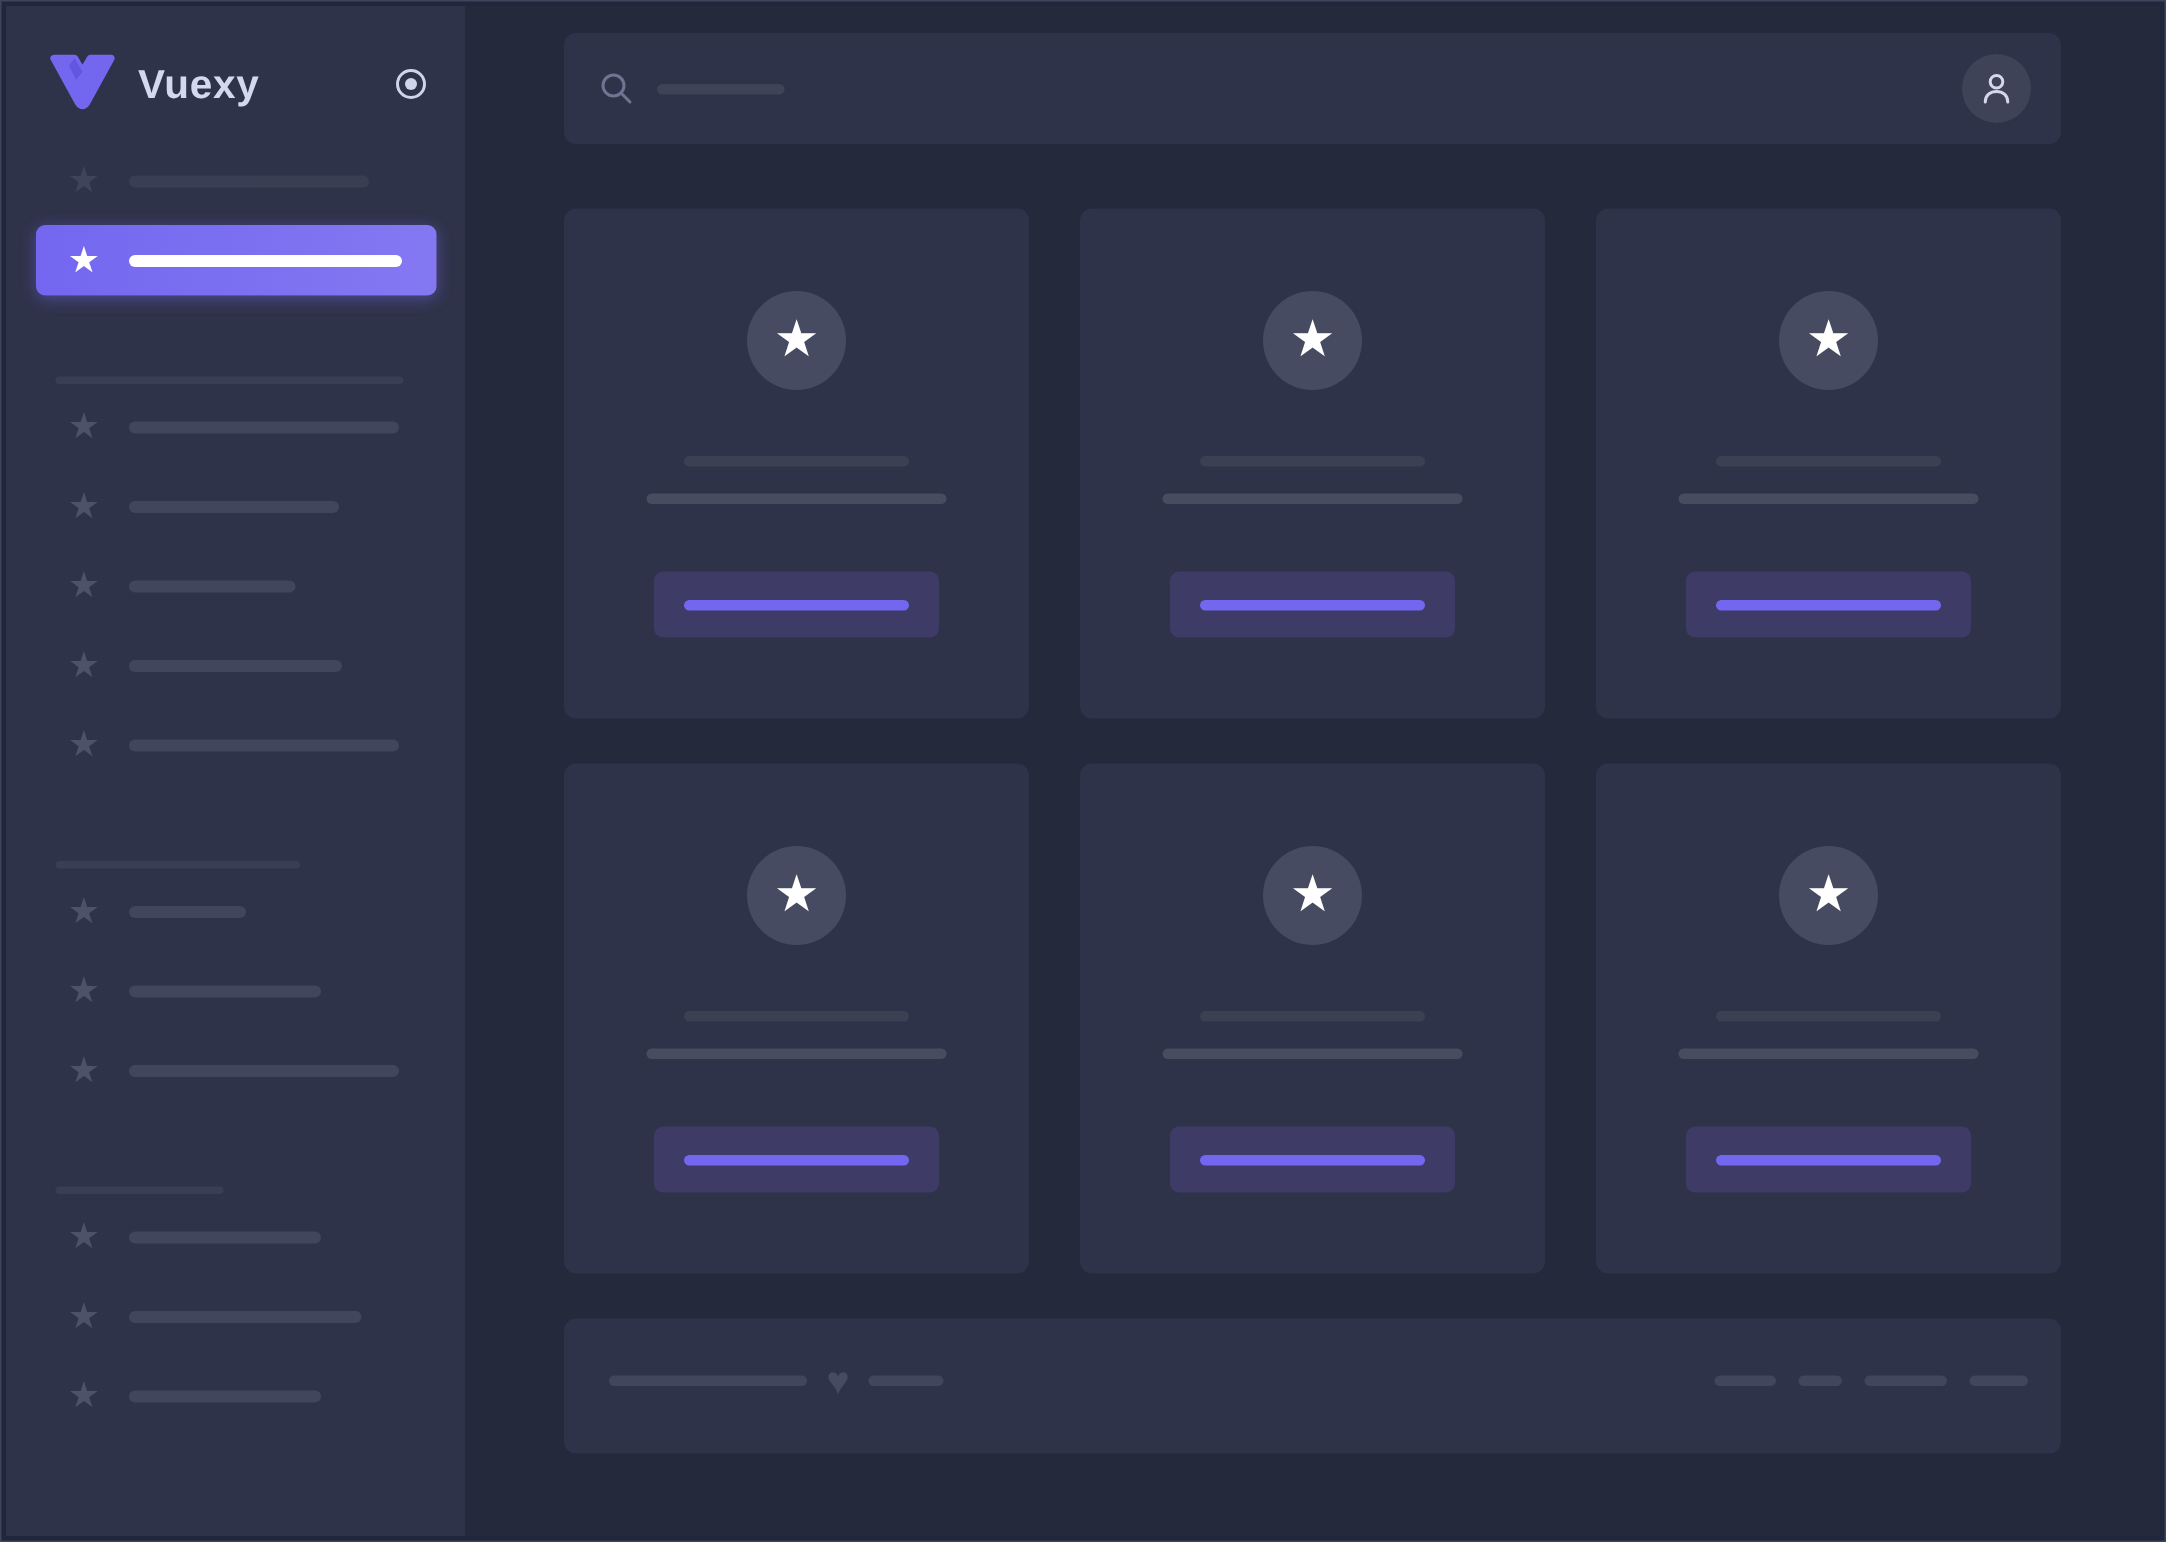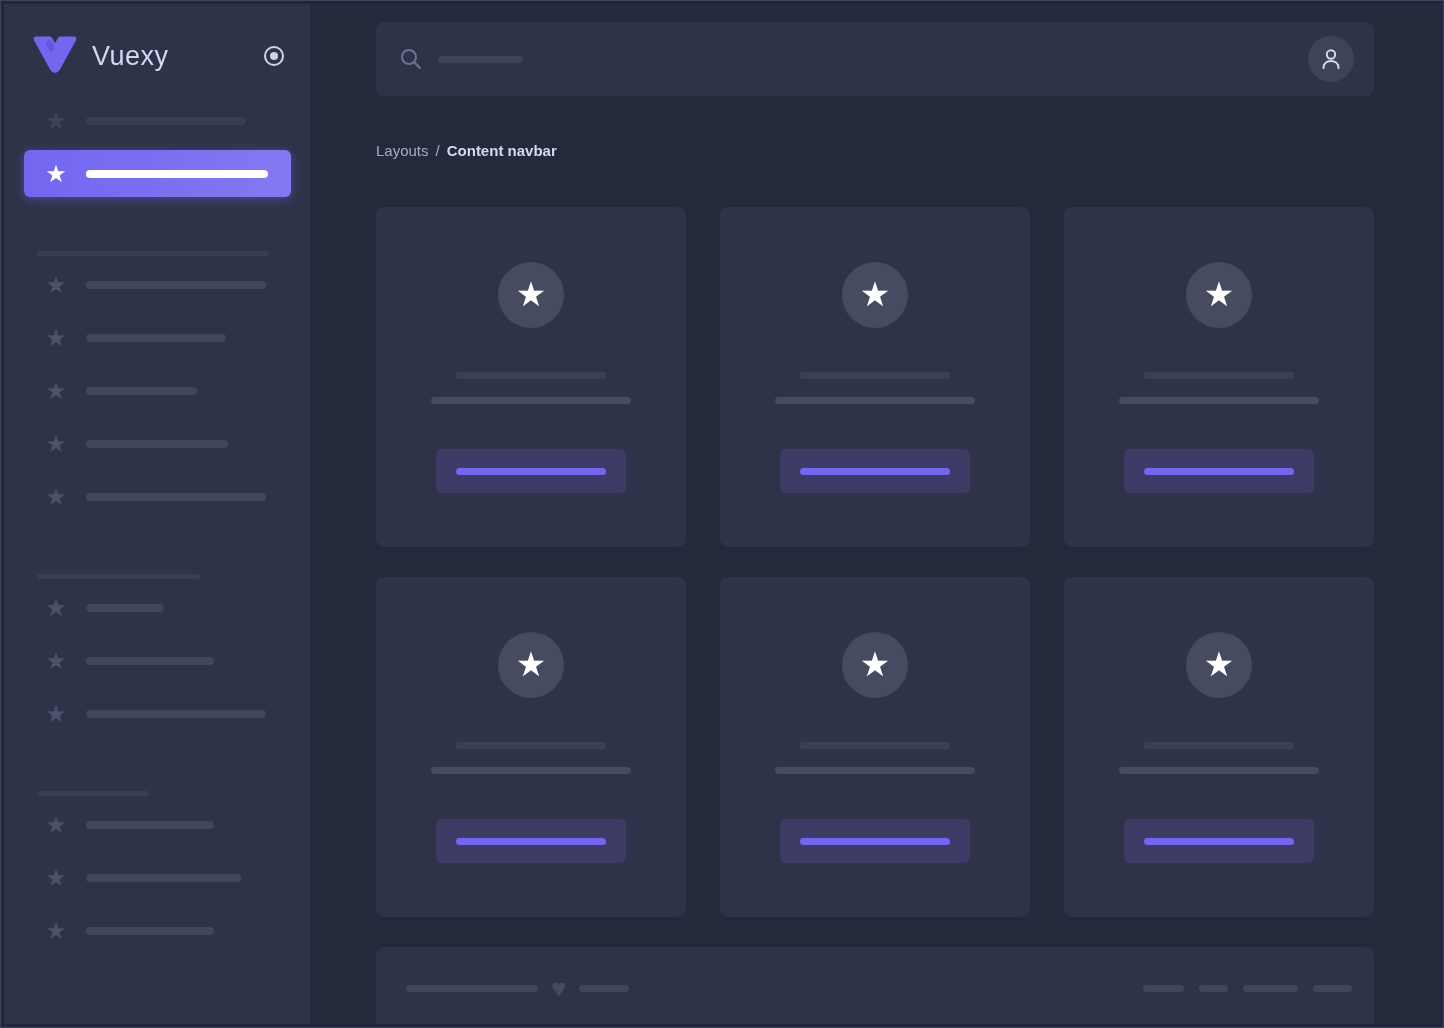--- a/index.html
+++ b/index.html
@@ -21,21 +21,21 @@
     width:306px; flex-shrink:0;
     background:#2f3349;
     overflow:hidden;
   }
   .sidebar-header {
     display:flex; align-items:center;
     padding:32px 24px 0 28px;
   }
   .logo-icon { width:46px; height:40px; display:block; }
   .logo-text {
-    font-size:27px; font-weight:normal; color:#d3d7f0;
+    font-size:27px; font-weight:bold; color:#d3d7f0;
     margin-left:14px; flex:1; letter-spacing:.5px;
   }
   .pin-icon { width:24px; height:24px; cursor:pointer; }
 
   .menu { margin-top:19px; display:flex; flex-direction:column; }
   .menu-item {
     height:52px; margin-bottom:1px;
     display:flex; align-items:center;
     padding:0 24px 0 40px;
     cursor:pointer;
@@ -231,23 +231,20 @@
         <div class="search-bar"></div>
       </div>
       <div class="avatar">
         <svg width="24" height="24" viewBox="0 0 24 24">
           <circle cx="12" cy="7.5" r="4.2" fill="none" stroke="#d4d8ea" stroke-width="2"></circle>
           <path d="M4.5 21 c0-4.6 3.4-7 7.5-7 s7.5 2.4 7.5 7" fill="none" stroke="#d4d8ea" stroke-width="2" stroke-linecap="round"></path>
         </svg>
       </div>
     </header>
 
-    <div class="breadcrumb">
-      <span class="parent">Layouts</span><span class="sep">/</span><span class="current">Content navbar</span>
-    </div>
 
     <div class="grid" id="cards-grid">
         <div class="card">
           <div class="card-circle">
             <span class="star">★</span>
           </div>
           <div class="card-line1" style="width: 150px;"></div>
           <div class="card-line2" style="width: 200px;"></div>
           <button class="card-button">
             <div class="card-button-bar" style="width: 150px;"></div>

